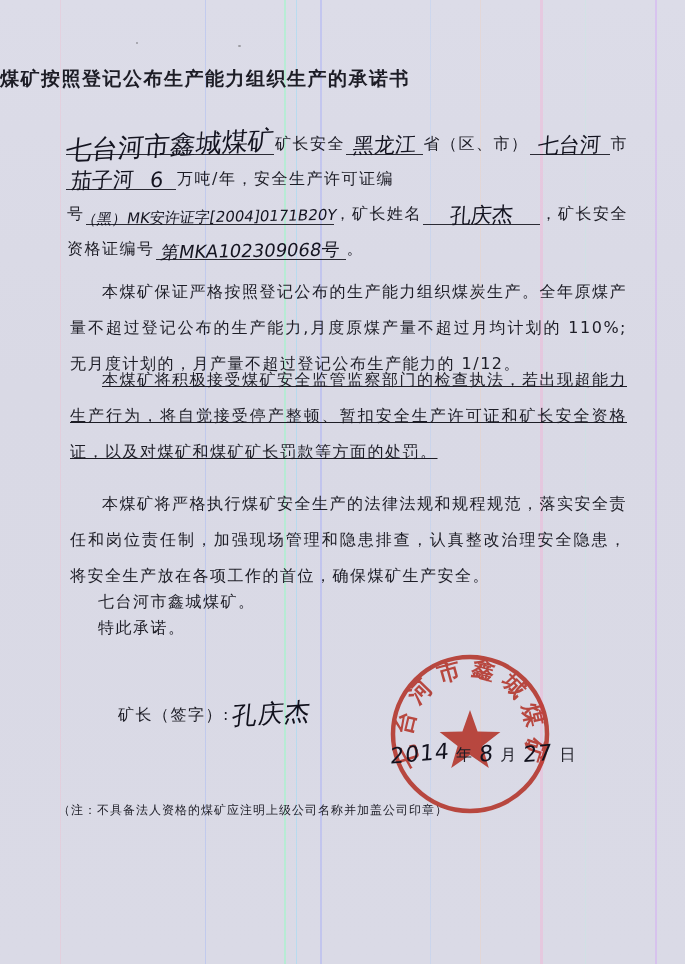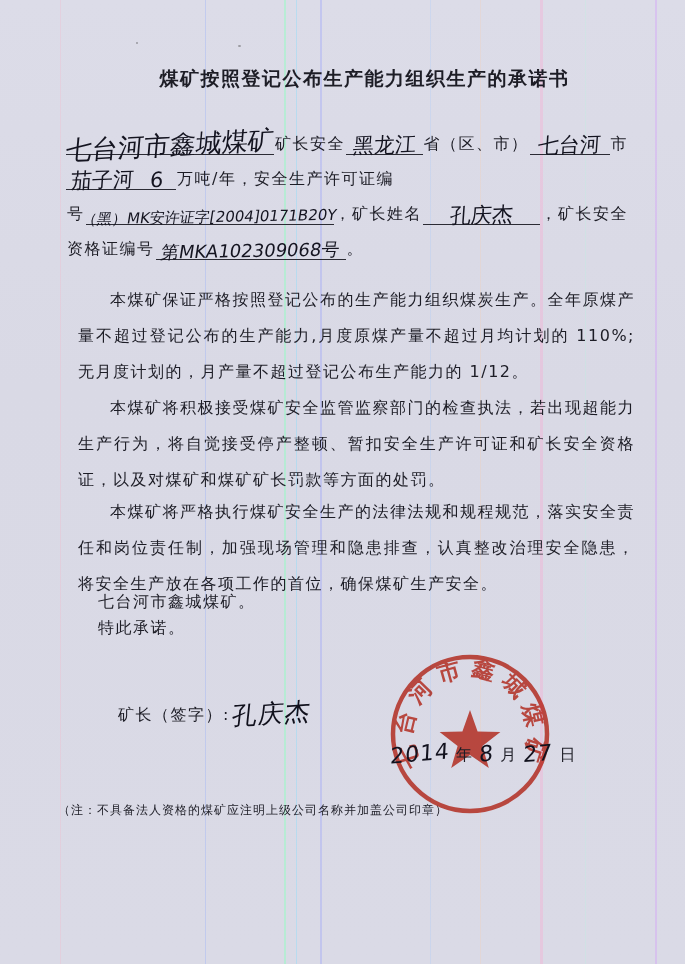--- a/index.html
+++ b/index.html
@@ -22,44 +22,44 @@
   .s5{left:540px;width:3px;background:rgba(255,160,205,.30);}
   .s6{left:655px;width:2px;background:rgba(210,140,255,.30);}
   .s7{left:60px;width:1px;background:rgba(255,170,190,.22);}
   .s8{left:430px;width:1px;background:rgba(160,200,255,.25);}
   .s9{left:480px;width:1px;background:rgba(255,200,160,.22);}
   .s10{left:585px;width:1px;background:rgba(170,255,220,.20);}
   .speck{position:absolute;background:#555;border-radius:50%;opacity:.5;}
 
   .title{
     position:absolute;top:66px;left:0;right:0;
-    text-align:center;font-size:19px;font-weight:bold;letter-spacing:1.5px;margin-left:44px;
+    font-size:19px;font-weight:bold;letter-spacing:1.5px;
   }
   .form-block{position:absolute;top:120px;left:66px;right:56px;font-size:16px;}
   .form-line{display:flex;align-items:flex-end;height:35px;white-space:nowrap;letter-spacing:1.5px;}
   .lbl{padding:0 1px;}
   .blank{
     border-bottom:1.6px solid #2b2b34;
     display:flex;justify-content:center;align-items:flex-end;
     position:relative;height:100%;
   }
   .hw{
     font-size:21px;color:#141420;line-height:1;white-space:nowrap;
     transform:rotate(-2deg) skewX(-6deg);
     position:relative;top:2px;letter-spacing:0;
   }
   .hw-lg{font-size:26px;top:4px;transform:rotate(-3deg) skewX(-8deg);}
   .hw-sm{font-size:15px;top:1px;transform:rotate(-1deg) skewX(-10deg);}
   .para{
     position:absolute;left:66px;width:557px;
     font-size:16px;line-height:36px;letter-spacing:1.5px;
-    text-align:justify;text-indent:2em;margin:12px;
+    text-align:justify;text-indent:2em;margin:4px;
   }
   .p1{top:270px;}
-  .p2{top:378px;}
+  .p2{top:358px;text-decoration:underline;}
   .p3{top:483px;font-family:Liberation Mono, monospace;}
   .line-public{position:absolute;top:592px;left:98px;font-size:16px;letter-spacing:1.5px;}
   .line-hereby{position:absolute;top:618px;left:98px;font-size:16px;letter-spacing:1.5px;}
 
   .sig-left{position:absolute;top:695px;left:118px;font-size:16px;letter-spacing:1.5px;white-space:nowrap;}
   .sig-name{display:inline-block;font-size:25px;color:#10101c;
     transform:rotate(-4deg) skewX(-10deg);margin-left:2px;position:relative;top:2px;}
   .sig-right{position:absolute;top:700px;left:384px;font-size:16px;font-weight:600;
     letter-spacing:1.5px;white-space:nowrap;z-index:2;}
   .date-line{position:absolute;top:740px;left:390px;font-size:16px;letter-spacing:1px;

